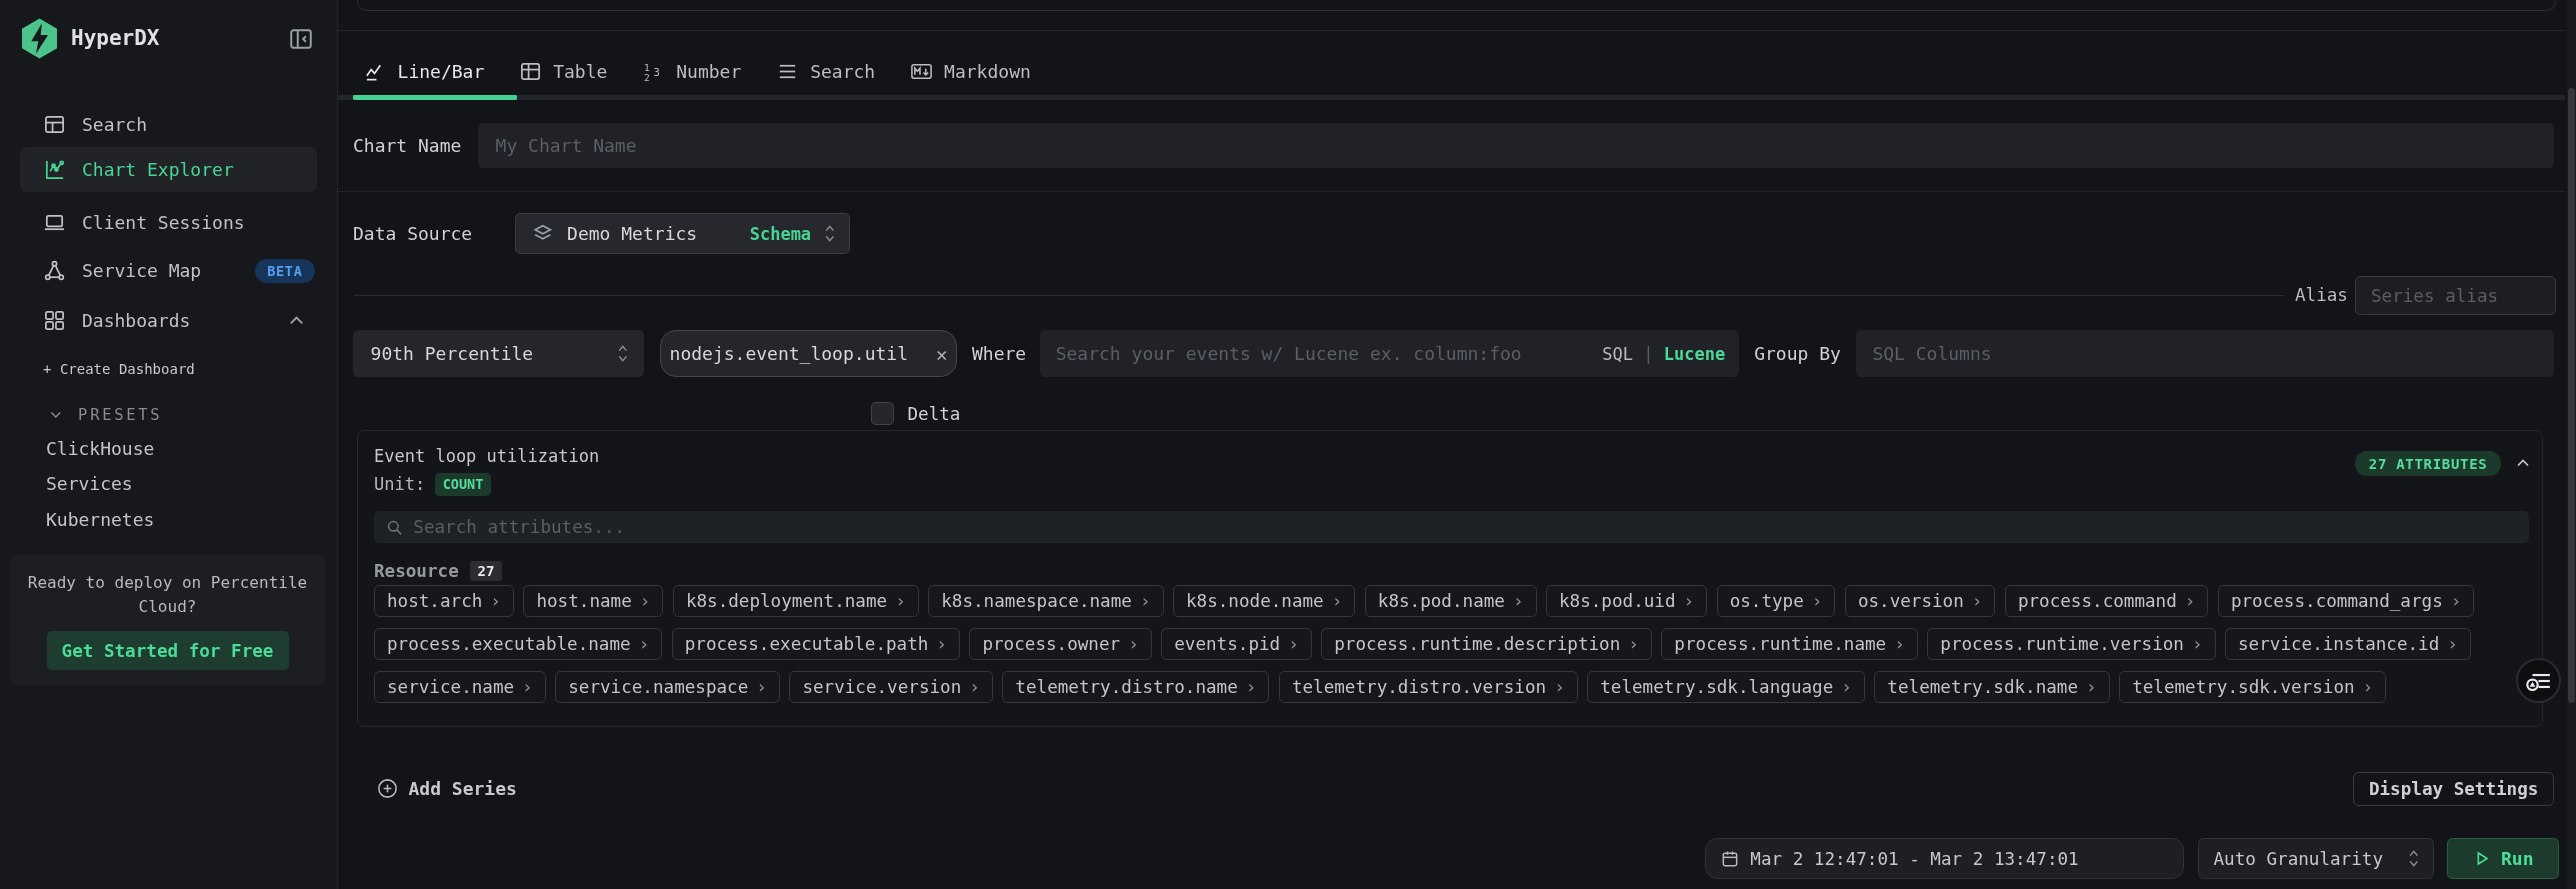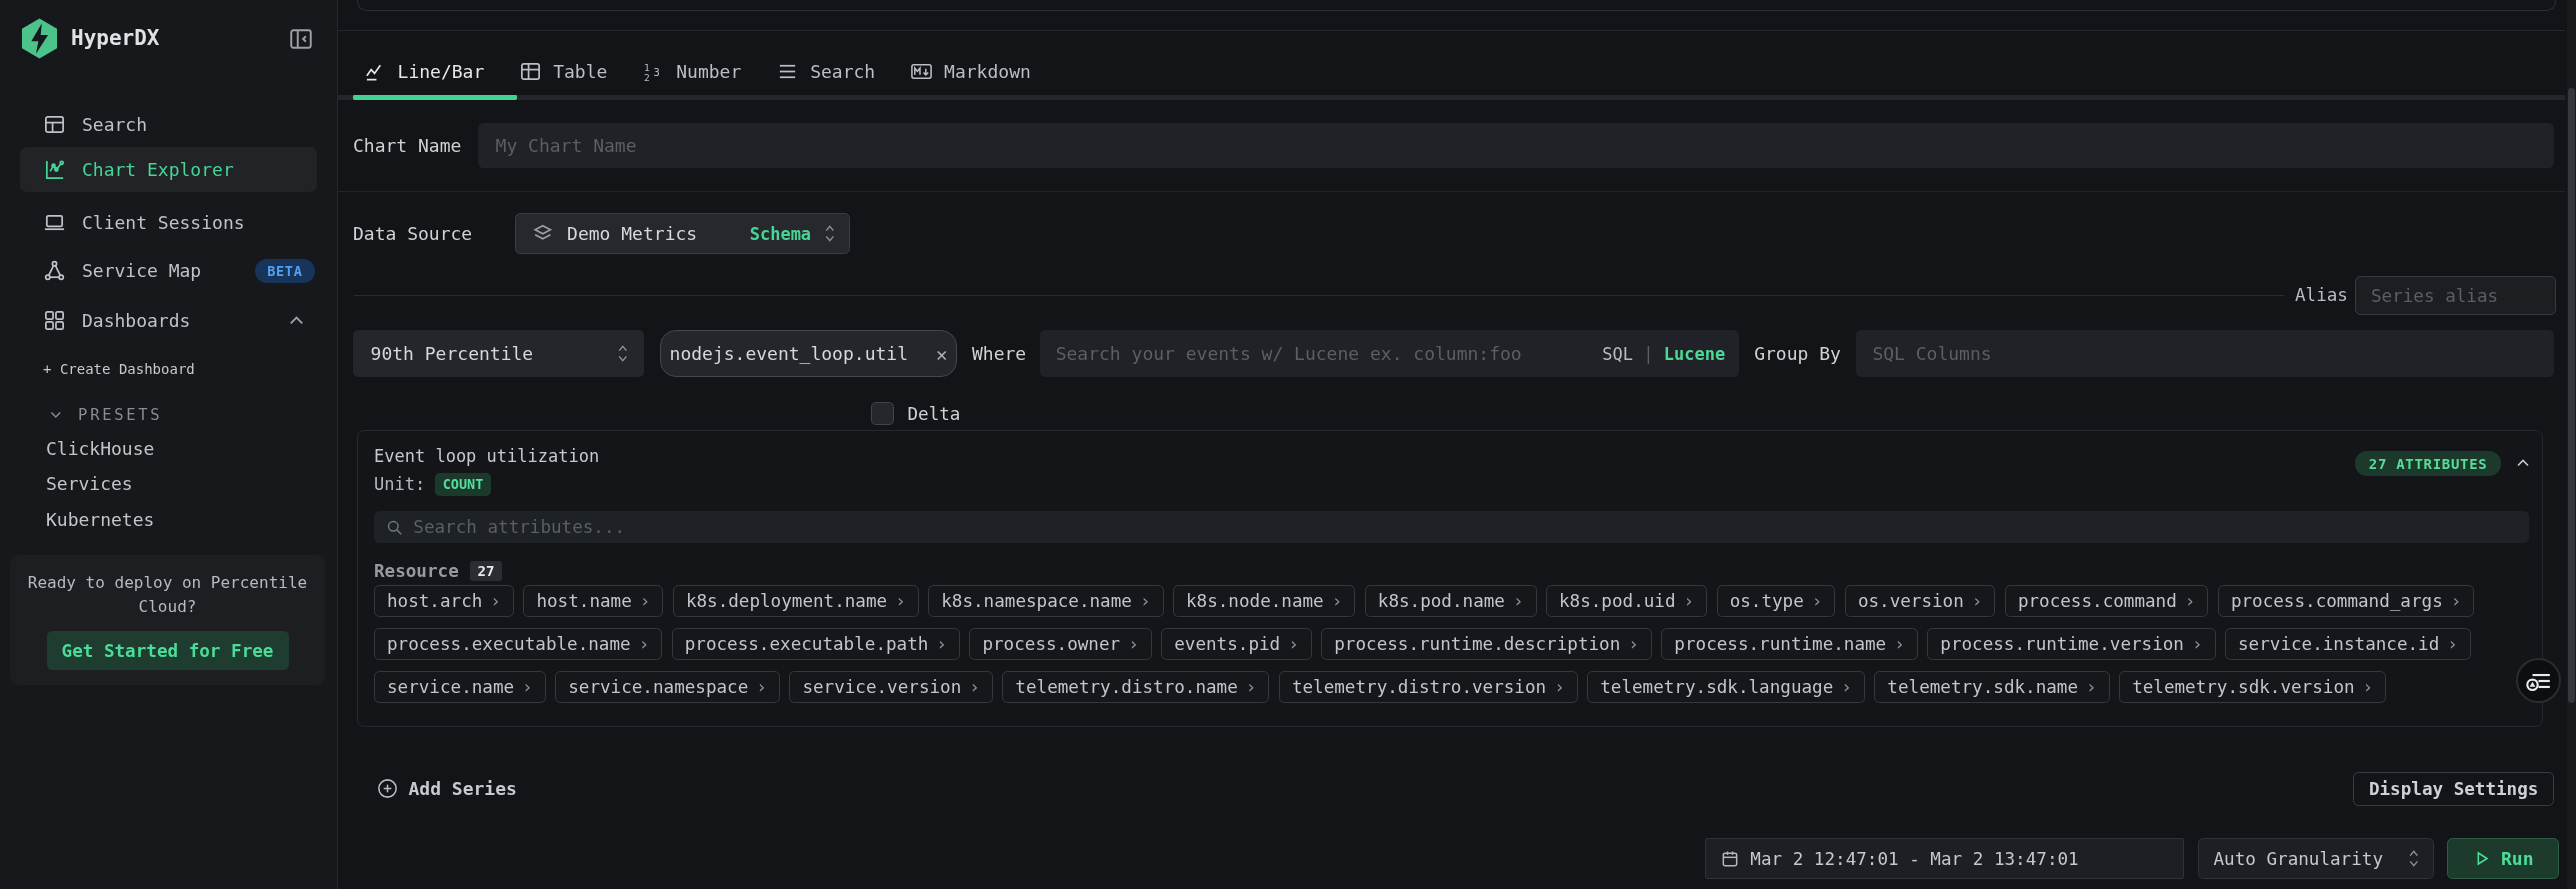--- a/index.html
+++ b/index.html
@@ -110,21 +110,21 @@
           padding:0 12px; gap:8px; color:#c2c5ca; font-size:17.6px; cursor:pointer; background:#16171b; }
   .chip .chev { color:#8d9199; font-size:17.6px; }
 
   
   .add-series { position:absolute; top:777px; left:38px; display:flex; align-items:center; gap:9.5px;
                 color:#c6c9cd; font-size:18px; font-weight:bold; cursor:pointer; }
   .add-series svg { width:23px; height:23px; color:#b9bcc1; }
   .display-settings { position:absolute; top:772px; right:21.6px; height:34px; border:0.7px solid #3a3d44; border-radius:5.4px;
                       display:flex; align-items:center; padding:0 15px; color:#ced0d5; font-size:17.6px; font-weight:bold; cursor:pointer; }
   .bottom-row { position:absolute; top:838px; right:17px; height:41px; display:flex; gap:13.5px; }
-  .date-box { width:479px; background:#1d1f24; border:0.7px solid #2f3237; border-radius:2px;
+  .date-box { width:479px; background:#1d1f24; border:0.7px solid #2f3237; border-radius:12px;
               display:flex; align-items:center; padding:0 13.5px; gap:10.8px; color:#c6c8cd; font-size:17.6px; cursor:pointer; }
   .date-box svg { width:20px; height:20px; color:#b5b8bd; flex:none; }
   .gran-box { width:236px; background:#1d1f24; border:0.7px solid #2f3237; border-radius:5.4px;
               display:flex; align-items:center; padding:0 9.5px 0 15px; color:#c6c8cd; font-size:17.6px; cursor:pointer; }
   .gran-box .updown { margin-left:auto; }
   .run-btn { width:112px; background:#1c3b2c; border:0.7px solid #2f5c44; border-radius:5.4px; display:flex;
              align-items:center; justify-content:center; gap:9.5px; color:#4cdd9a; font-size:18px; font-weight:bold; cursor:pointer; }
   .run-btn svg { width:19px; height:19px; }
 
   .fab { position:absolute; left:2516px; top:658px; width:45px; height:45px; border-radius:50%;

